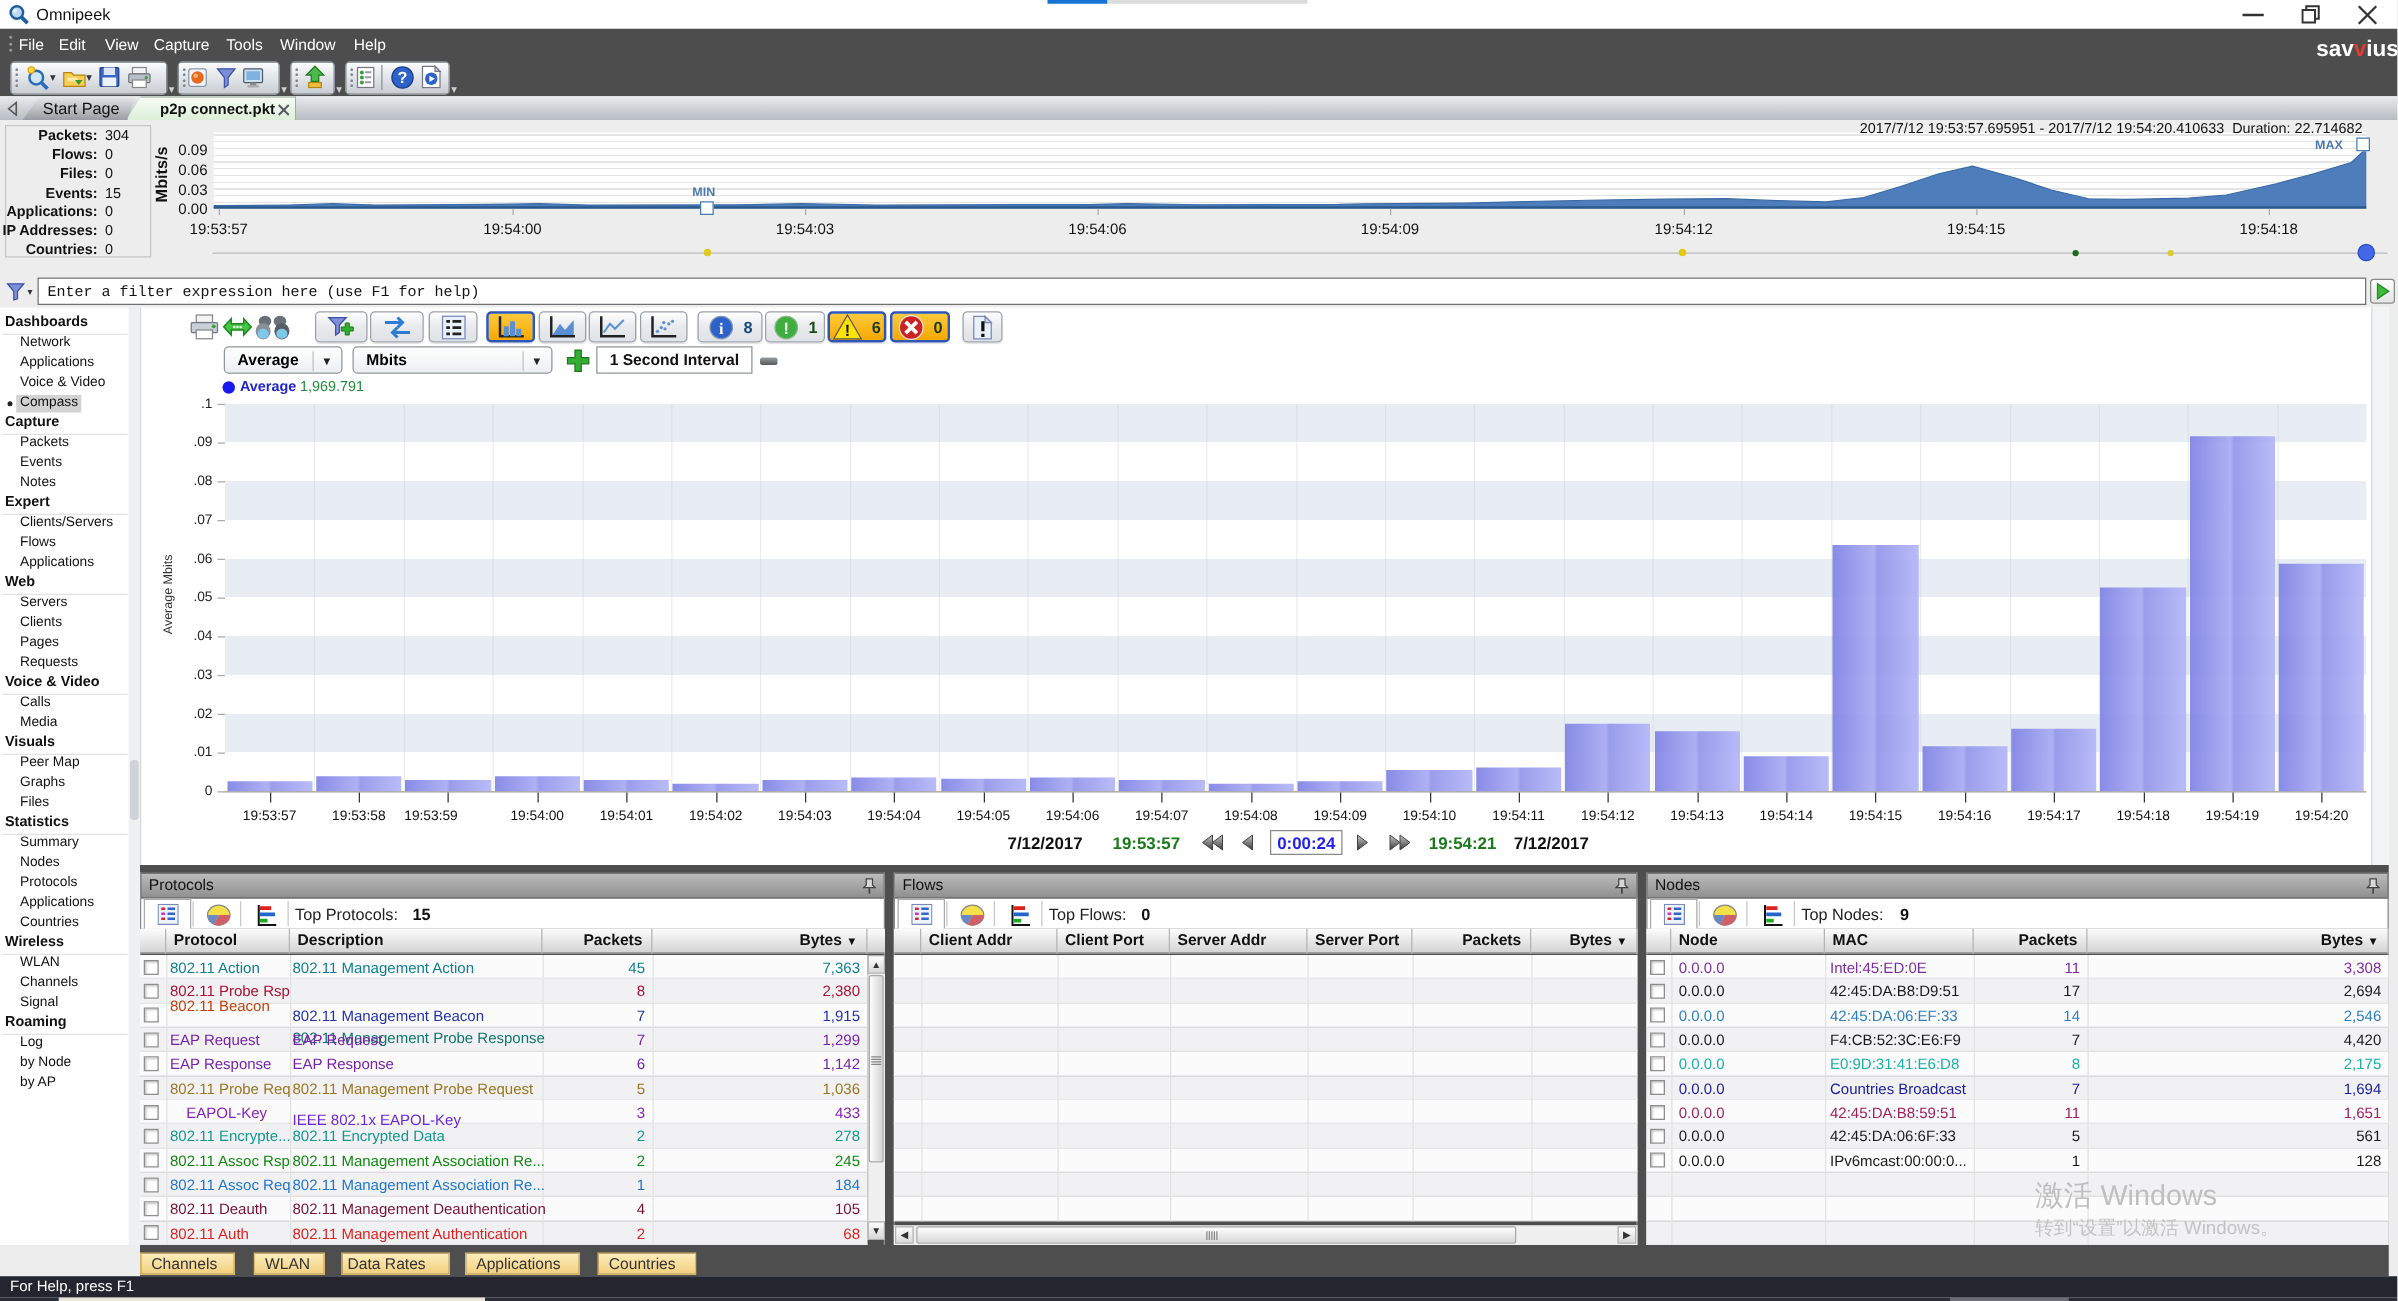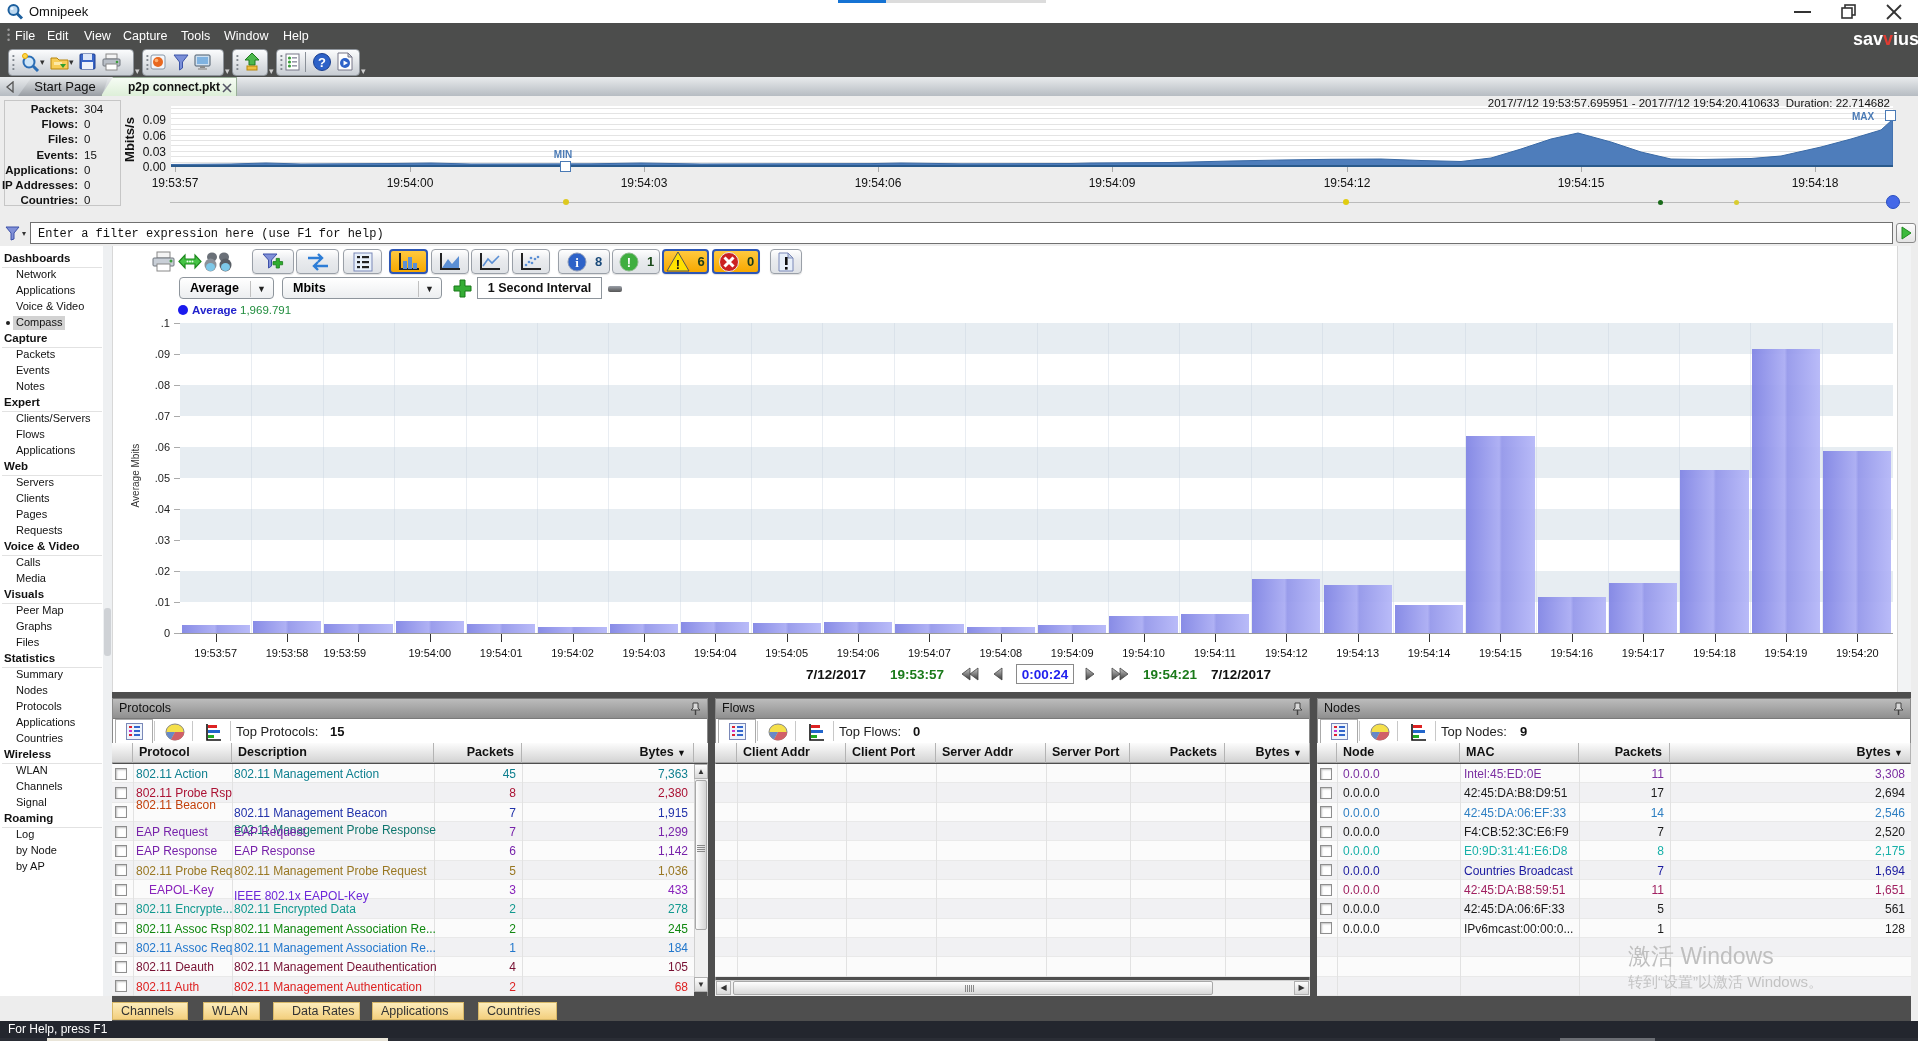--- a/index.html
+++ b/index.html
@@ -830,21 +830,21 @@
 <div class="a" style="left:1670px;top:786.3px;width:235px;text-align:right;font-size:12px;color:#1a1a1a">2,694</div>
 <div class="cbx" style="left:1320px;top:806.2px"></div>
 <div class="a" style="left:1343px;top:805.7px;font-size:12px;color:#2e7fc2">0.0.0.0</div>
 <div class="a" style="left:1464px;top:805.7px;font-size:12px;color:#2e7fc2;white-space:nowrap">42:45:DA:06:EF:33</div>
 <div class="a" style="left:1579px;top:805.7px;width:85px;text-align:right;font-size:12px;color:#2e7fc2">14</div>
 <div class="a" style="left:1670px;top:805.7px;width:235px;text-align:right;font-size:12px;color:#2e7fc2">2,546</div>
 <div class="cbx" style="left:1320px;top:825.5px"></div>
 <div class="a" style="left:1343px;top:825.0px;font-size:12px;color:#1a1a1a">0.0.0.0</div>
 <div class="a" style="left:1464px;top:825.0px;font-size:12px;color:#1a1a1a;white-space:nowrap">F4:CB:52:3C:E6:F9</div>
 <div class="a" style="left:1579px;top:825.0px;width:85px;text-align:right;font-size:12px;color:#1a1a1a">7</div>
-<div class="a" style="left:1670px;top:825.0px;width:235px;text-align:right;font-size:12px;color:#1a1a1a">2,520</div>
+<div class="a" style="left:1670px;top:825.0px;width:235px;text-align:right;font-size:12px;color:#1a1a1a">4,420</div>
 <div class="cbx" style="left:1320px;top:844.8px"></div>
 <div class="a" style="left:1343px;top:844.3px;font-size:12px;color:#16b0a8">0.0.0.0</div>
 <div class="a" style="left:1464px;top:844.3px;font-size:12px;color:#16b0a8;white-space:nowrap">E0:9D:31:41:E6:D8</div>
 <div class="a" style="left:1579px;top:844.3px;width:85px;text-align:right;font-size:12px;color:#16b0a8">8</div>
 <div class="a" style="left:1670px;top:844.3px;width:235px;text-align:right;font-size:12px;color:#16b0a8">2,175</div>
 <div class="cbx" style="left:1320px;top:864.1px"></div>
 <div class="a" style="left:1343px;top:863.6px;font-size:12px;color:#1a1aa0">0.0.0.0</div>
 <div class="a" style="left:1464px;top:863.6px;font-size:12px;color:#1a1aa0;white-space:nowrap">Countries Broadcast</div>
 <div class="a" style="left:1579px;top:863.6px;width:85px;text-align:right;font-size:12px;color:#1a1aa0">7</div>
 <div class="a" style="left:1670px;top:863.6px;width:235px;text-align:right;font-size:12px;color:#1a1aa0">1,694</div>
@@ -858,20 +858,20 @@
 <div class="a" style="left:1464px;top:902.3px;font-size:12px;color:#1a1a1a;white-space:nowrap">42:45:DA:06:6F:33</div>
 <div class="a" style="left:1579px;top:902.3px;width:85px;text-align:right;font-size:12px;color:#1a1a1a">5</div>
 <div class="a" style="left:1670px;top:902.3px;width:235px;text-align:right;font-size:12px;color:#1a1a1a">561</div>
 <div class="cbx" style="left:1320px;top:922.1px"></div>
 <div class="a" style="left:1343px;top:921.6px;font-size:12px;color:#1a1a1a">0.0.0.0</div>
 <div class="a" style="left:1464px;top:921.6px;font-size:12px;color:#1a1a1a;white-space:nowrap">IPv6mcast:00:00:0...</div>
 <div class="a" style="left:1579px;top:921.6px;width:85px;text-align:right;font-size:12px;color:#1a1a1a">1</div>
 <div class="a" style="left:1670px;top:921.6px;width:235px;text-align:right;font-size:12px;color:#1a1a1a">128</div>
 <div class="a" style="left:112px;top:1002px;width:76px;height:18px;background:linear-gradient(#fdedbc,#f3cf7e);border:1px solid #d8b868;font-size:12.5px;color:#333;padding-left:8px;line-height:17px">Channels</div>
 <div class="a" style="left:203px;top:1002px;width:57px;height:18px;background:linear-gradient(#fdedbc,#f3cf7e);border:1px solid #d8b868;font-size:12.5px;color:#333;padding-left:8px;line-height:17px">WLAN</div>
-<div class="a" style="left:273px;top:1002px;width:87px;height:18px;background:linear-gradient(#fdedbc,#f3cf7e);border:1px solid #d8b868;font-size:12.5px;color:#333;padding-left:18px;line-height:17px">Data Rates</div>
+<div class="a" style="left:273px;top:1002px;width:87px;height:18px;background:linear-gradient(#fdedbc,#f3cf7e);border:1px solid #d8b868;font-size:12.5px;color:#333;padding-left:4px;line-height:17px">Data Rates</div>
 <div class="a" style="left:372px;top:1002px;width:92px;height:18px;background:linear-gradient(#fdedbc,#f3cf7e);border:1px solid #d8b868;font-size:12.5px;color:#333;padding-left:8px;line-height:17px">Applications</div>
 <div class="a" style="left:478px;top:1002px;width:79px;height:18px;background:linear-gradient(#fdedbc,#f3cf7e);border:1px solid #d8b868;font-size:12.5px;color:#333;padding-left:8px;line-height:17px">Countries</div>
 <div class="a" style="left:0;top:1021px;width:1918px;height:17px;background:#23262e;color:#fff;font-size:12px;padding-left:8px;line-height:17px">For Help, press F1</div>
 <div class="a" style="left:0;top:1038px;width:1918px;height:3px;background:#2a2d35"></div>
 <div class="a" style="left:47px;top:1038px;width:341px;height:3px;background:#e9e5d9"></div>
 <div class="a" style="left:1560px;top:1038px;width:95px;height:3px;background:#6a6d73"></div>
 <div class="a" style="left:1628px;top:941px;font-size:23px;color:#bfbfbf">激活 Windows</div>
 <div class="a" style="left:1628px;top:973px;font-size:15px;color:#c3c3c3">转到“设置”以激活 Windows。</div>
 </body></html>

